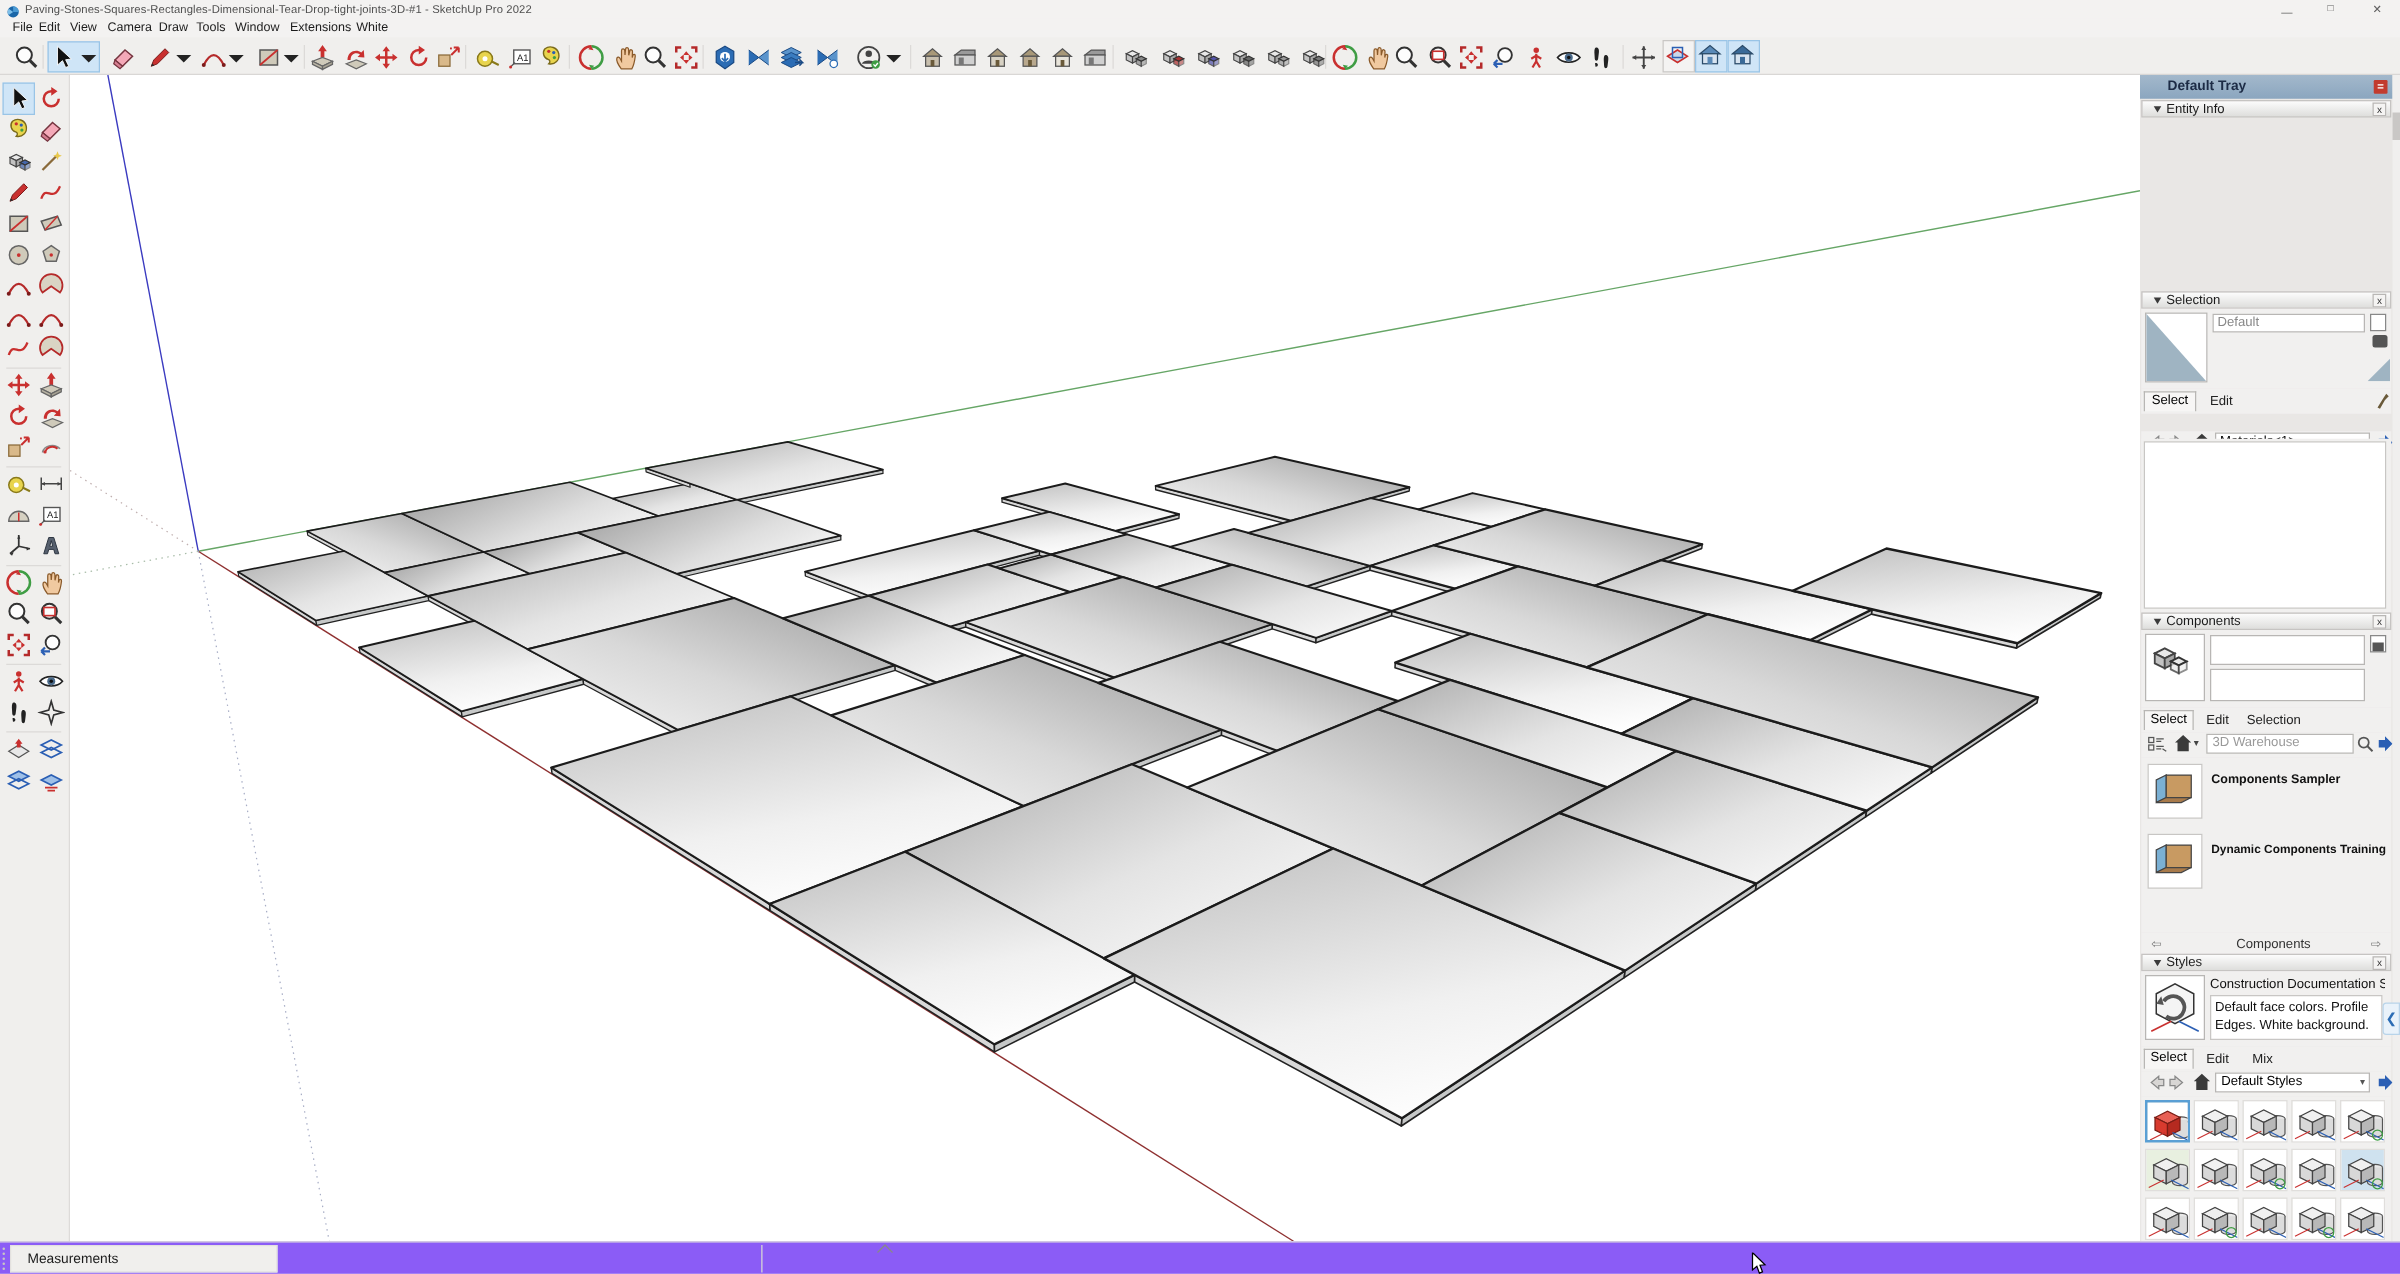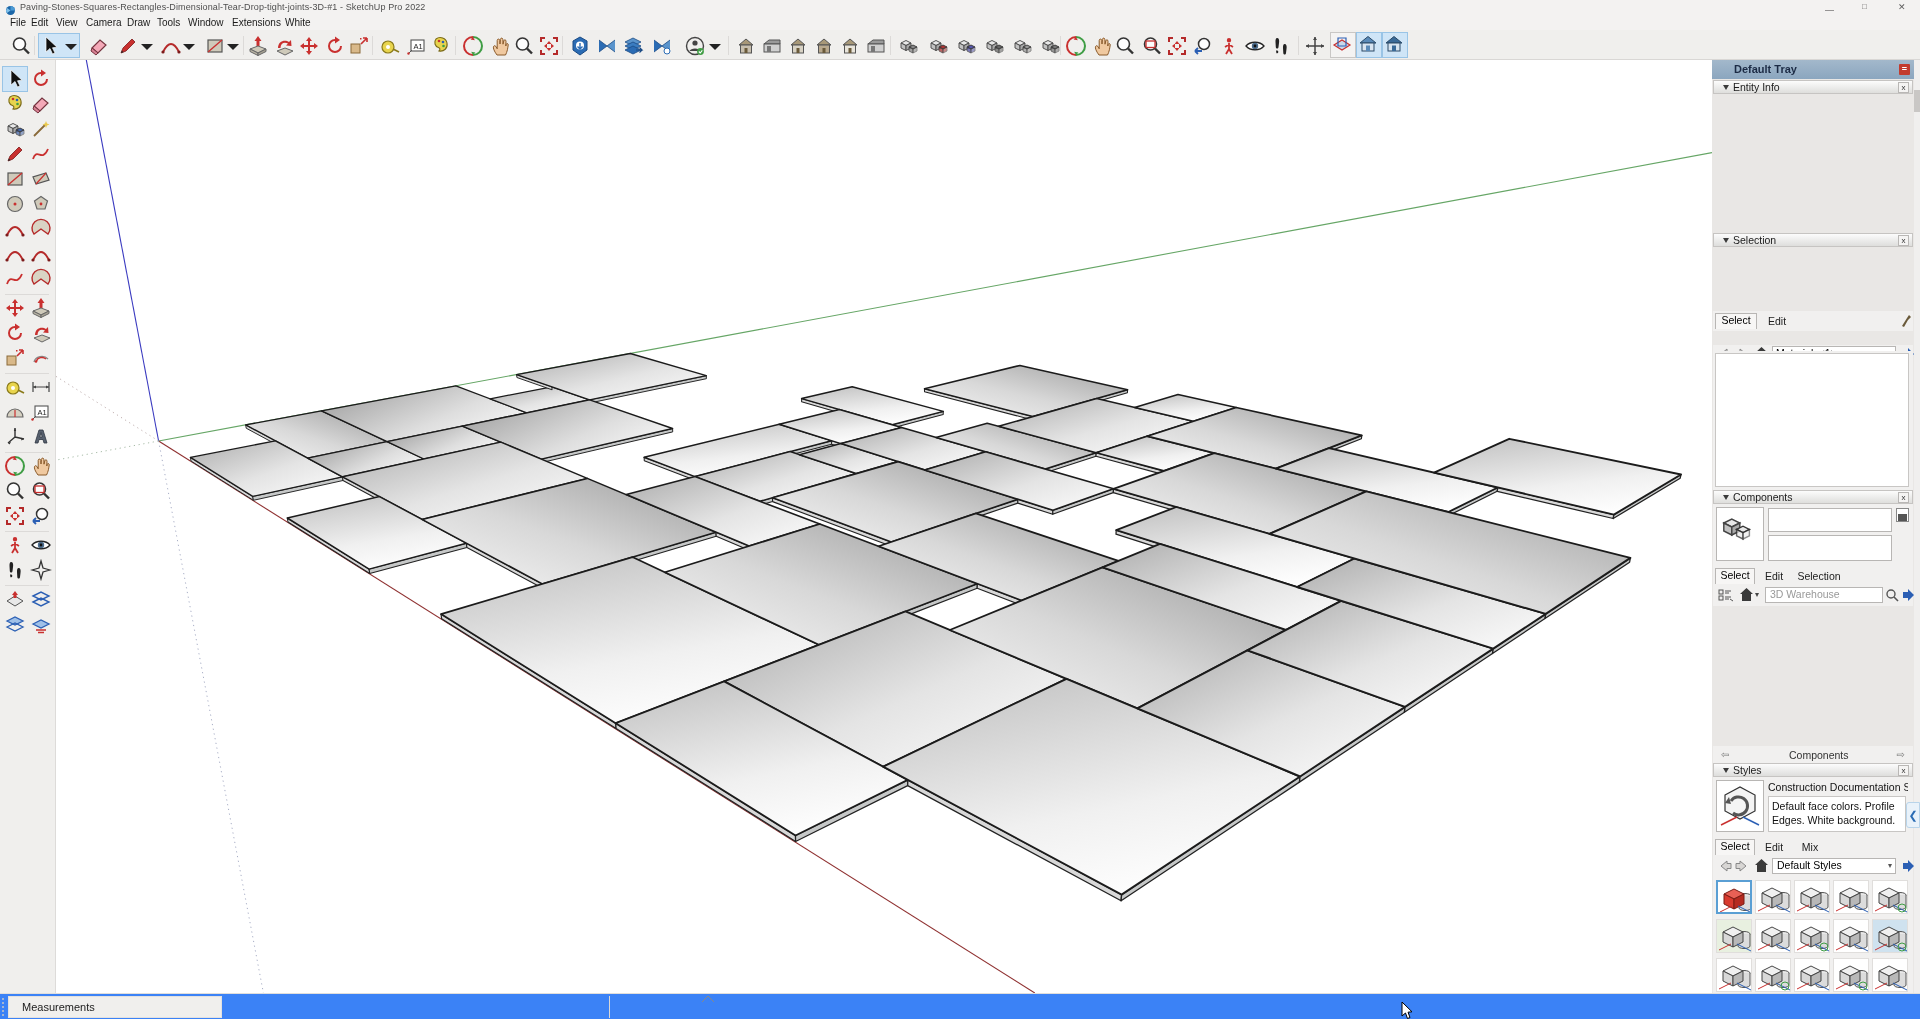--- a/index.html
+++ b/index.html
@@ -9,21 +9,21 @@
 .wbtn{position:absolute;top:0;color:#5f5f5f;font-size:10px}
 #menubar{position:absolute;left:0;top:15px;width:1920px;height:15px;background:#f3f2f1}
 #menubar span{position:absolute;top:2px;font-size:10px;color:#1b1b1b}
 #toolbar{position:absolute;left:0;top:30px;width:1920px;height:30px;z-index:5;background:#f0efed;border-bottom:1px solid #d9d7d5}
 .tsep{position:absolute;top:6px;width:1px;height:19px;background:#dcdad8}
 .tbtn{position:absolute;top:35px;width:22px;height:22px}
 #leftbar{position:absolute;left:0;top:60px;width:56px;height:933px;background:#f0efed;border-right:1px solid #dddbd9}
 .lsep{position:absolute;width:44px;height:1px;background:#dcdad8;left:5px}
 .lbtn{position:absolute;width:24px;height:24px}
 #viewport{position:absolute;left:56px;top:60px;width:1656px;height:933px;background:#ffffff}
-#statusbar{position:absolute;left:0;top:993px;width:1920px;height:26px;background:#3b82f6;border-top:1px solid #e0dedc}
+#statusbar{position:absolute;left:0;top:993px;width:1920px;height:26px;background:#8b5cf6;border-top:1px solid #e0dedc}
 #statusbar .mlab{position:absolute;left:22px;top:7px;font-size:11px;color:#1b1b1b}
 #mbox{position:absolute;left:8px;top:2px;width:214px;height:22px;border:1px solid #e3e1df;background:#f0efed}
 #sdiv{position:absolute;left:609px;top:2px;width:1px;height:22px;background:#d9d7d5}
 #rightpanel{position:absolute;left:1712px;top:60px;width:208px;height:933px;background:#e9e7e5}
 #traybar{position:absolute;left:0;top:0;width:202px;height:19px;background:linear-gradient(#a3b8cb,#8ba6bf);}
 #traybar b{position:absolute;left:22px;top:3px;font-size:11px;color:#1c2b45}
 .closred{position:absolute;width:11px;height:11px;background:#c23b2e;border-radius:1px;color:#fff;font-size:9px;line-height:10px;text-align:center;font-weight:bold}
 .sechead{position:absolute;left:1px;width:200px;height:14px;background:linear-gradient(#fcfcfc,#dededc);border:1px solid #c6c4c2;font-size:10.5px;color:#1b1b1b}
 .sechead .tri{position:absolute;left:9px;top:4px;width:0;height:0;border-left:3.5px solid transparent;border-right:3.5px solid transparent;border-top:5px solid #3a3a3a}
 .sechead .t{position:absolute;left:19px;top:0px}
@@ -641,20 +641,31 @@
     <div class="sechead" style="top:20px">
       <span class="tri"></span>
       <span class="t">Entity Info</span>
       <span class="x">x</span>
     </div>
     <div class="sechead" style="top:173px">
       <span class="tri"></span>
       <span class="t">Selection</span>
       <span class="x">x</span>
     </div>
+    <div class="panelbody" style="top:187px;height:64px">
+      <div style="position:absolute;left:3px;top:3px;width:50px;height:56px;background:#fff;border:1px solid #b8b6b4"><svg width="48" height="54">
+          <path d="M0 0 L0 54 L48 54 Z" fill="#9fb4c2"></path>
+        </svg></div>
+      <div style="position:absolute;left:57px;top:4px;width:122px;height:15px;background:#fff;border:1px solid #b8b6b4;font-size:10.5px;color:#888;padding-left:3px">Default</div>
+      <div style="position:absolute;left:183px;top:4px;width:13px;height:14px;border:1px solid #888;background:#fff"></div>
+      <div style="position:absolute;left:185px;top:21px;width:12px;height:10px;background:#555;border-radius:2px"></div>
+      <svg style="position:absolute;left:181px;top:40px" width="18" height="18">
+        <path d="M0 18 L18 0 L18 18 Z" fill="#9fb4c2"></path>
+      </svg>
+    </div>
     <div class="panelbody" style="top:251px;height:20px">
       <div style="position:absolute;left:2px;top:2px;width:42px;height:16px;background:#f7f6f5;border:1px solid #b8b6b4;border-bottom:none;font-size:10.5px;text-align:center">Select</div>
       <div style="position:absolute;left:46px;top:4px;width:36px;height:14px;font-size:10.5px;text-align:center;color:#222">Edit</div>
       <svg style="position:absolute;left:186px;top:2px" width="14" height="16">
         <path d="M3 13 L8 5 L10 2 L12 4 L9 7 L5 14 Z" fill="#6a5a3a"></path>
       </svg>
     </div>
     <div class="panelbody" style="top:285px;height:20px">
       <svg style="position:absolute;left:5px;top:3px" width="14" height="12">
         <path d="M9 1 L3 6 L9 11 L9 8.5 L13 8.5 L13 3.5 L9 3.5 Z" fill="#d8d6d4" stroke="#888"></path>
@@ -711,20 +722,34 @@
       </svg>
       <span style="position:absolute;left:42px;top:4px;font-size:8px;color:#444">▾</span>
       <div style="position:absolute;left:52px;top:1px;width:118px;height:16px;background:#fff;border:1px solid #b8b6b4;font-size:10.5px;color:#999;padding-left:4px">3D Warehouse</div>
       <svg style="position:absolute;left:172px;top:2px" width="14" height="14">
         <circle cx="6" cy="6" r="4" fill="none" stroke="#555" stroke-width="1.4"></circle>
         <line x1="9" y1="9" x2="13" y2="13" stroke="#555" stroke-width="1.6"></line>
       </svg>
       <svg style="position:absolute;left:188px;top:1px" width="15" height="16">
         <path d="M2 8 L8 2 L8 5 L13 5 L13 11 L8 11 L8 14 Z" fill="#2b5fb4" transform="rotate(180 7.5 8)"></path>
       </svg>
+    </div>
+    <div class="panelbody" style="top:546px;height:140px">
+      <div style="position:absolute;left:5px;top:5px;width:44px;height:44px;background:#fff;border:1px solid #c8c6c4"><svg width="40" height="40" viewBox="0 0 40 40">
+          <path d="M6 30 L6 12 L14 8 L14 26 Z" fill="#7ab0d4" stroke="#444" stroke-width="1"></path>
+          <path d="M14 26 L14 8 L34 8 L34 26 Z" fill="#c89a62" stroke="#444" stroke-width="1"></path>
+          <path d="M6 30 L14 26 L34 26 L26 30 Z" fill="#a87a4a" stroke="#444" stroke-width="1"></path>
+        </svg></div>
+      <b style="position:absolute;left:56px;top:12px;font-size:10px;color:#111;white-space:nowrap">Components Sampler</b>
+      <div style="position:absolute;left:5px;top:61px;width:44px;height:44px;background:#fff;border:1px solid #c8c6c4"><svg width="40" height="40" viewBox="0 0 40 40">
+          <path d="M6 30 L6 12 L14 8 L14 26 Z" fill="#7ab0d4" stroke="#444" stroke-width="1"></path>
+          <path d="M14 26 L14 8 L34 8 L34 26 Z" fill="#c89a62" stroke="#444" stroke-width="1"></path>
+          <path d="M6 30 L14 26 L34 26 L26 30 Z" fill="#a87a4a" stroke="#444" stroke-width="1"></path>
+        </svg></div>
+      <b style="position:absolute;left:56px;top:68px;font-size:9.5px;color:#111;white-space:nowrap">Dynamic Components Training</b>
     </div>
     <div class="panelbody" style="top:686px;height:17px">
       <span style="position:absolute;left:8px;top:3px;color:#777;font-size:10px">⇦</span>
       <span style="position:absolute;left:76px;top:3px;font-size:10.5px;color:#333">Components</span>
       <span style="position:absolute;right:8px;top:3px;color:#777;font-size:10px">⇨</span>
     </div>
     <div class="sechead" style="top:703px">
       <span class="tri"></span>
       <span class="t">Styles</span>
       <span class="x">x</span>

